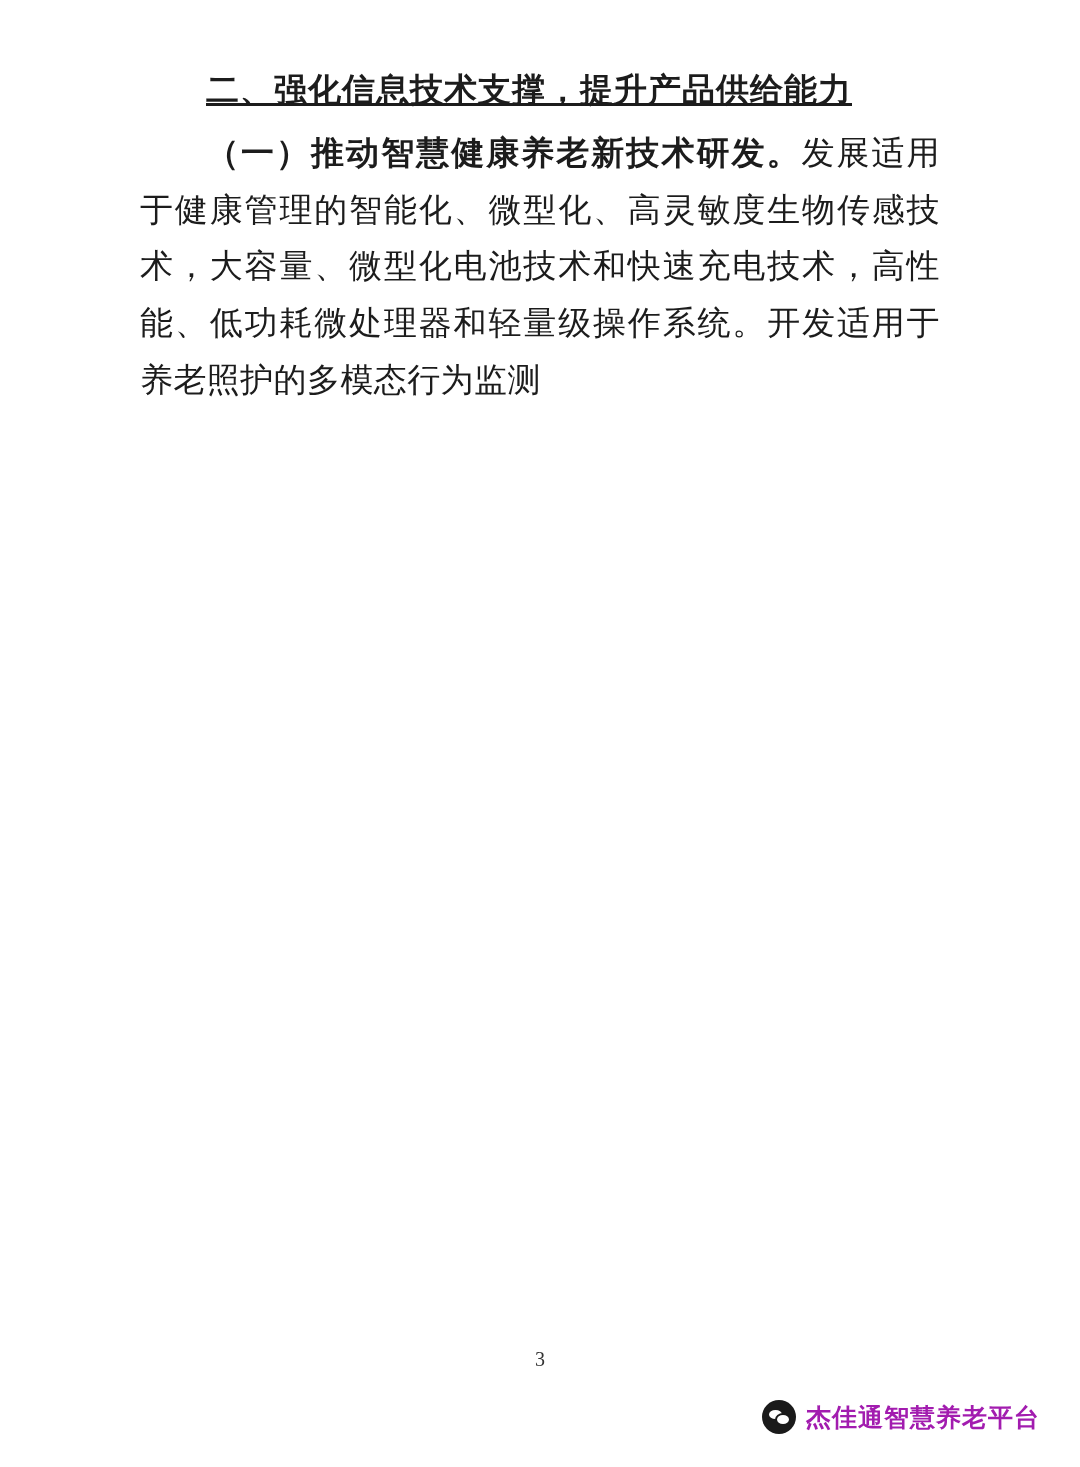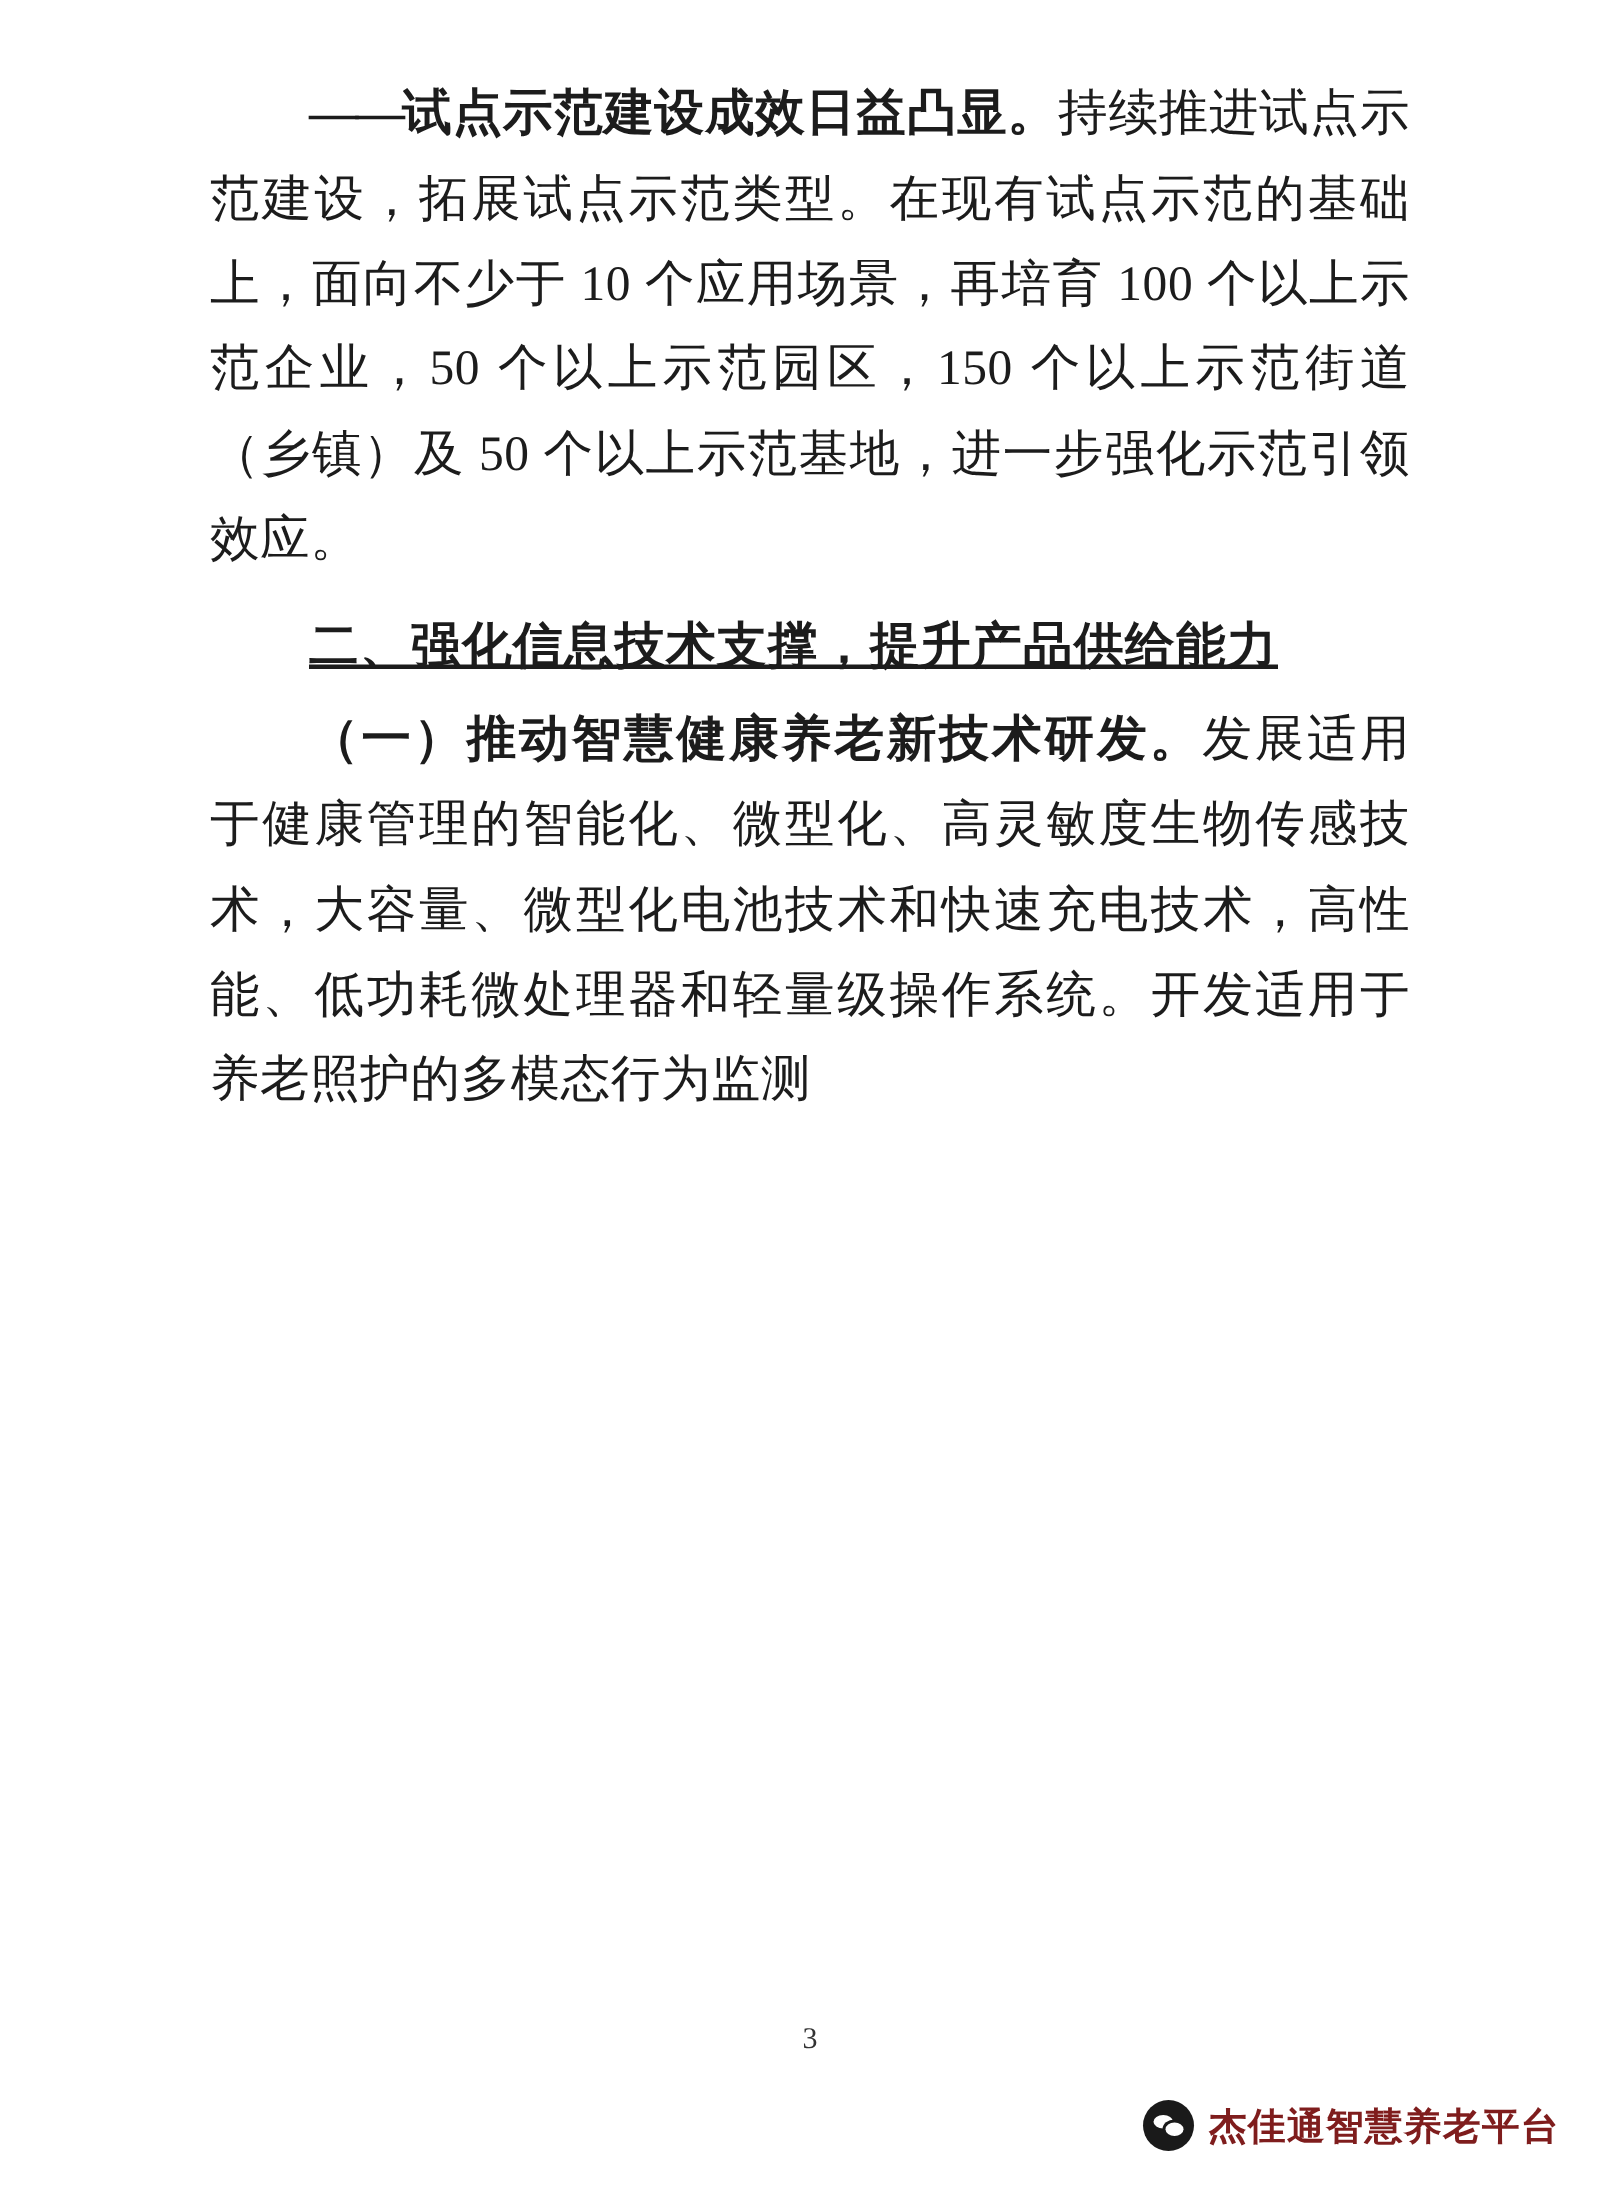--- a/index.html
+++ b/index.html
@@ -94,35 +94,34 @@
     position: absolute;
     left: 15px; top: 15px;
     width: 12px; height: 9px;
     border-radius: 50%;
     background: #ffffff;
     box-shadow: 0 0 0 2px #1a1a1a;
   }
   .footer-text {
     font-size: 25px;
     font-weight: bold;
-    color: #7f1d1d;
+    color: #a21caf;
     font-family: "Liberation Sans", sans-serif;
     letter-spacing: 1px;
   }
 </style>
 </head>
 <body>
 
 <div class="page">
 
   <div class="body-text">
 
 
 
-    <p class="para"><span class="dash">——</span><span class="lead">试点示范建设成效日益凸显。</span><span>持续推进试点示范建设，拓展试点示范类型。在现有试点示范的基础上，面向不少于 10 个应用场景，再培育 100 个以上示范企业，50 个以上示范园区，150 个以上示范街道（乡镇）及 50 个以上示范基地，进一步强化示范引领效应。</span></p>
 
 
     <p class="heading">二、强化信息技术支撑，提升产品供给能力</p>
 
     <p class="para"><span class="subheading-lead">（一）推动智慧健康养老新技术研发。</span><span>发展适用于健康管理的智能化、微型化、高灵敏度生物传感技术，大容量、微型化电池技术和快速充电技术，高性能、低功耗微处理器和轻量级操作系统。开发适用于养老照护的多模态行为监测</span></p>
 
   </div>
 </div>
 
 <div class="page-number">3</div>

